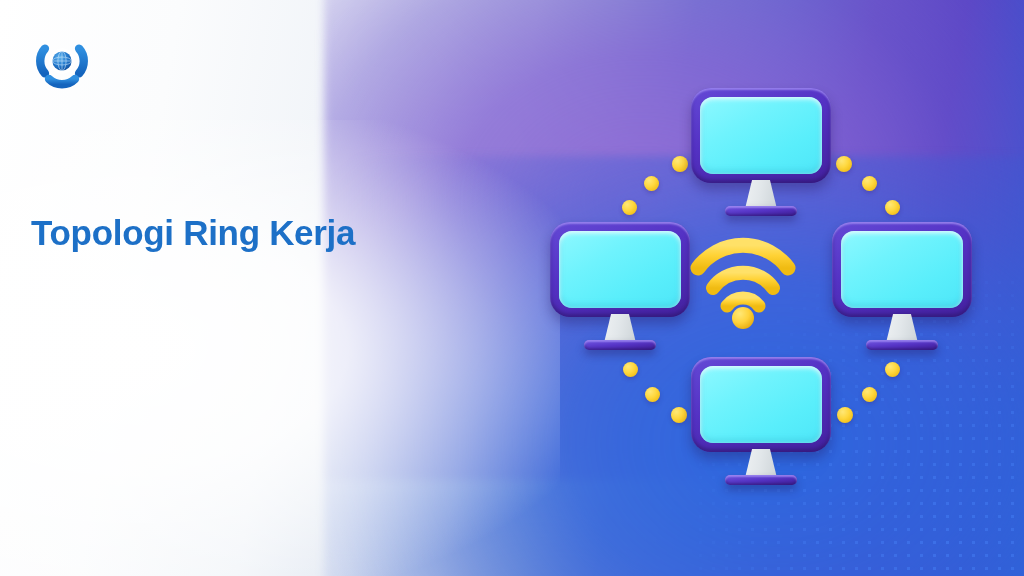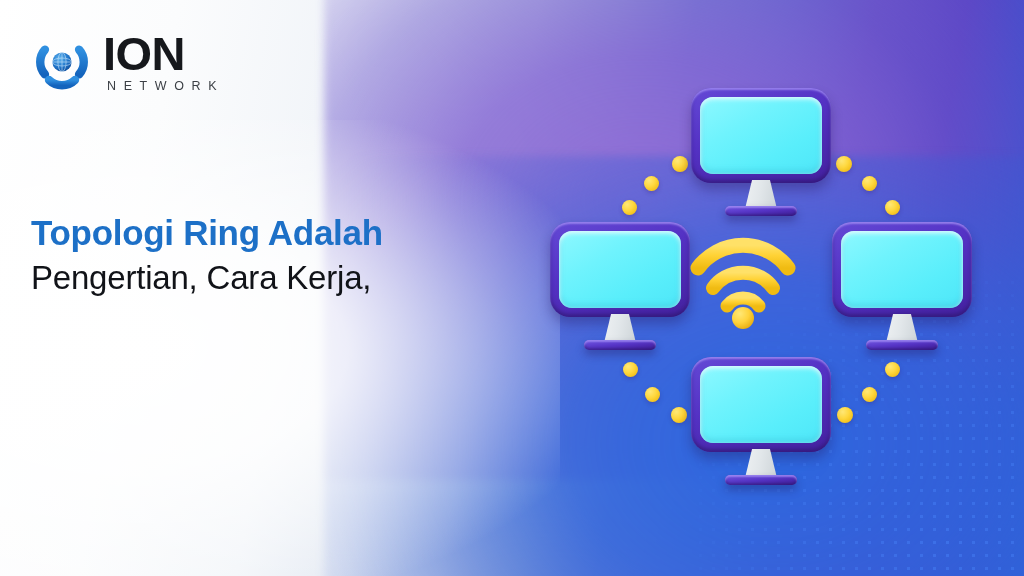--- a/index.html
+++ b/index.html
@@ -230,29 +230,24 @@
       </g>
       <circle cx="50" cy="50" r="20.5" fill="#ffffff"></circle>
       <circle cx="50" cy="50" r="15.5" fill="url(#globeg)"></circle>
       <g stroke="#cfe7fa" stroke-width="1.1" fill="none" opacity="0.85">
         <ellipse cx="50" cy="50" rx="15.5" ry="6.4"></ellipse>
         <ellipse cx="50" cy="50" rx="6.6" ry="15.5"></ellipse>
         <line x1="34.5" y1="50" x2="65.5" y2="50"></line>
         <line x1="50" y1="34.5" x2="50" y2="65.5"></line>
       </g>
     </svg>
-    <div class="logo-words">
-      <div class="logo-ion">ION</div>
-      <div class="logo-network">NETWORK</div>
-    </div>
   </div>
 
   <div class="headline">
-    <div class="headline-line1">Topologi Ring Adalah</div>
-    <div class="headline-rest">Pengertian, Cara Kerja,</div>
+    <div class="headline-line1">Topologi Ring Kerja</div>
   </div>
 
   <div class="illu">
 
     <div class="dot" style="left:132px; top:84px;  width:16px; height:16px;"></div>
     <div class="dot" style="left:104px; top:104px; width:15px; height:15px;"></div>
     <div class="dot" style="left:82px;  top:128px; width:15px; height:15px;"></div>
 
     <div class="dot" style="left:296px; top:84px;  width:16px; height:16px;"></div>
     <div class="dot" style="left:322px; top:104px; width:15px; height:15px;"></div>

